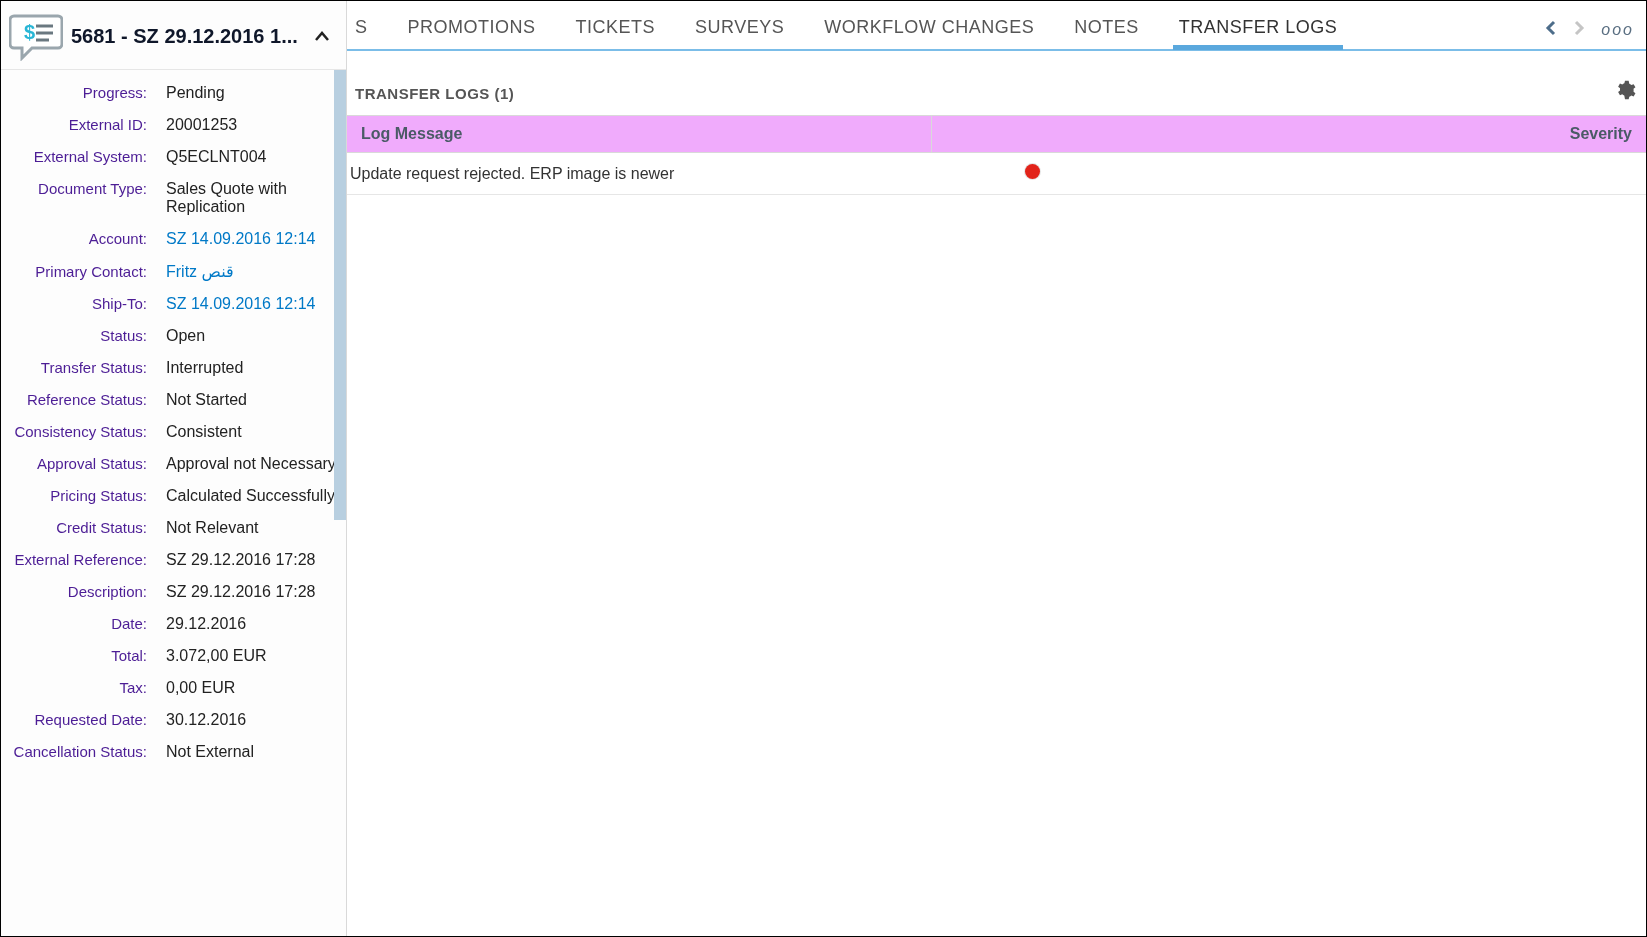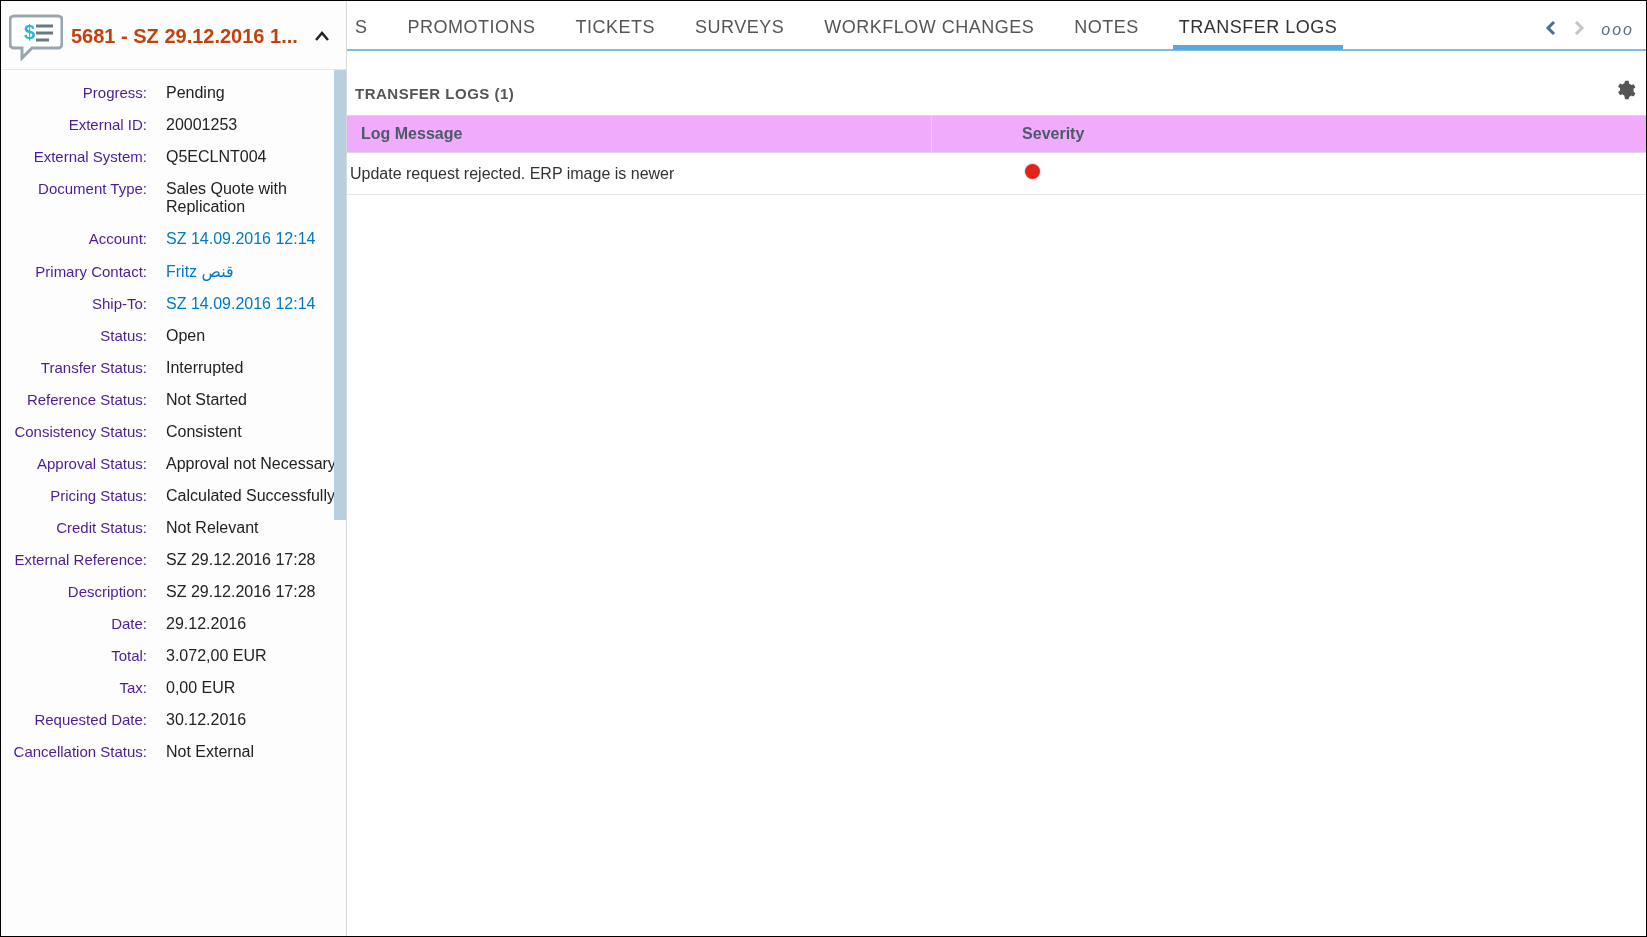--- a/index.html
+++ b/index.html
@@ -29,21 +29,21 @@
     border-bottom: 1px solid #e6e6e6;
   }
   .quote-icon {
     width: 54px; height: 50px;
     margin-right: 8px;
     flex-shrink: 0;
   }
   .page-title {
     font-weight: bold;
     font-size: 20px;
-    color: #c2410c;
+    color: #0f172a;
     flex: 1;
     white-space: nowrap;
     overflow: hidden;
     text-overflow: ellipsis;
   }
   .collapse-arrow {
     font-size: 18px;
     color: #333;
     padding: 4px;
     cursor: pointer;
@@ -164,21 +164,21 @@
   .thead-row { background: #f0abfc; border-top: 1px solid #d9d9d9; border-bottom: 1px solid #d9d9d9; }
   .th {
     text-align: left;
     padding: 9px 14px;
     font-weight: bold;
     color: #4a5a66;
     font-size: 16px;
     border-right: 1px solid #d9d9d9;
   }
   .th:last-child { border-right: none; }
-  .th.severity { width: 55%; text-align: left; padding-left: 90px;}
+  .th.severity { width: 55%; text-align: right; padding-left: 90px;}
   .tbody-row { border-bottom: 1px solid #e6e6e6; }
   .td { padding: 11px 3px; font-size: 16px; color: #333; vertical-align: middle; }
   .sev-dot {
     display: inline-block;
     width: 15px; height: 15px;
     border-radius: 50%;
     margin-left: 90px;
   }
   .sev-red { background: #e2231a; box-shadow: 0 0 0 1px rgba(0,0,0,0.1); }
 </style>

